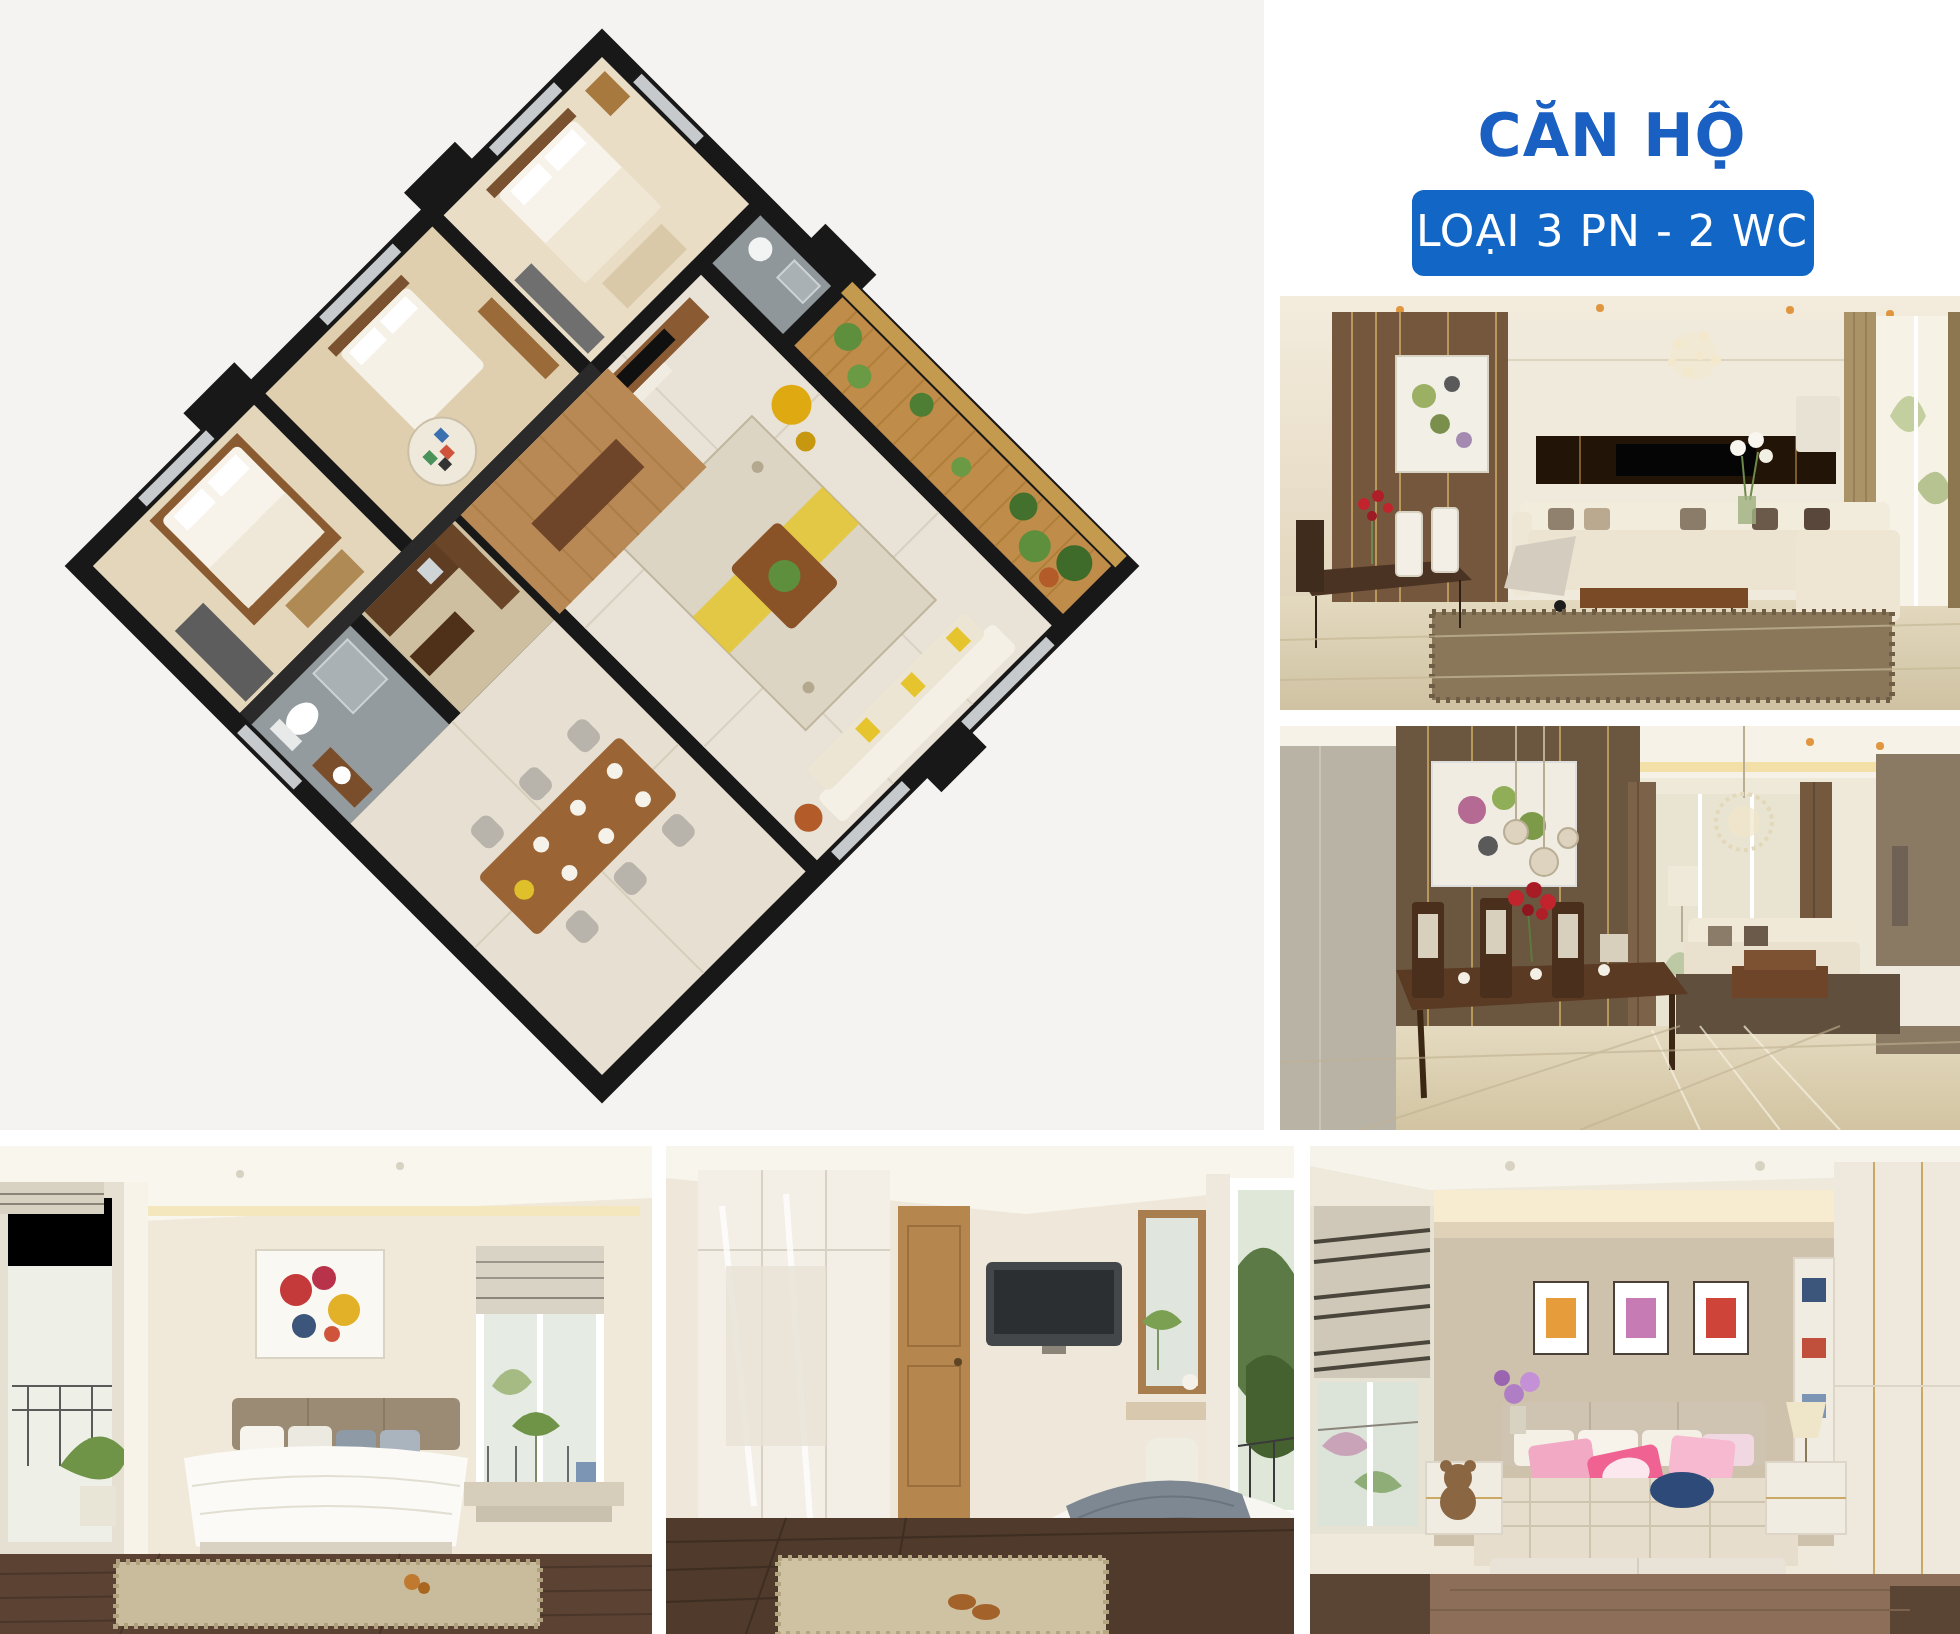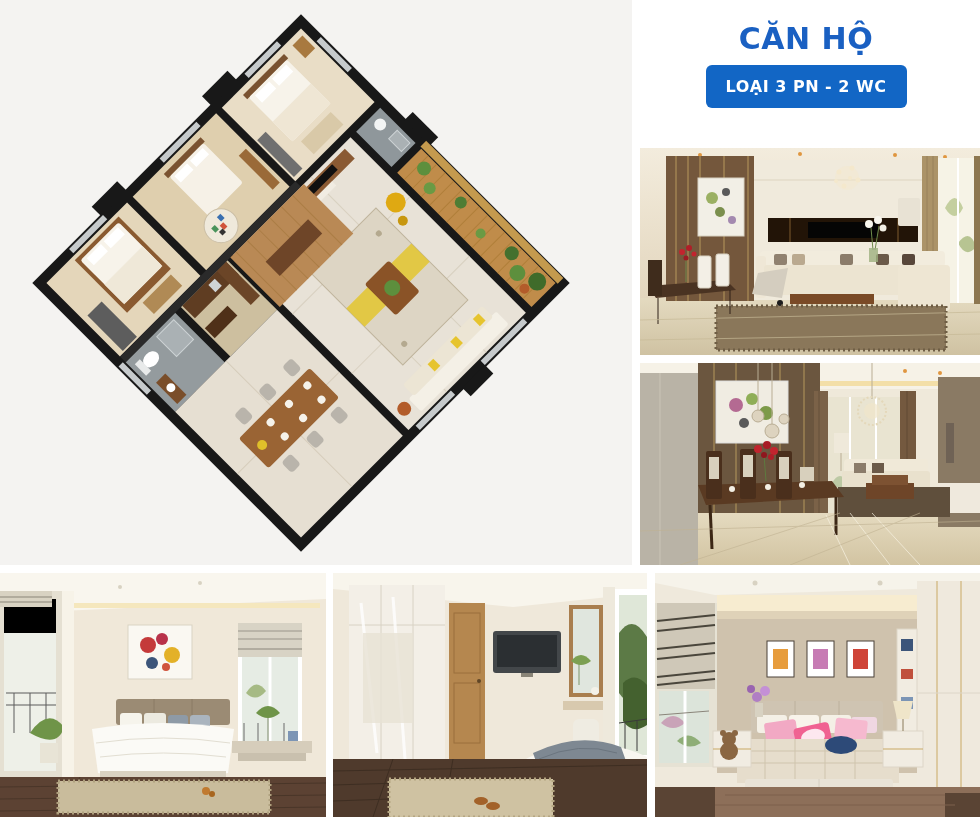--- a/index.html
+++ b/index.html
@@ -19,27 +19,27 @@
     background:var(--plan-bg);
   }
   .plan-panel svg{display:block;width:100%;height:100%;}
   .header-area{
     position:absolute;left:632px;top:0;width:348px;height:148px;
     display:flex;flex-direction:column;align-items:center;
     padding-top:24px;background:var(--page-bg);
   }
   .page-title{
     color:var(--title);font-size:30px;font-weight:bold;
-    letter-spacing:0.5px;line-height:1;margin-bottom:11px;
+    letter-spacing:0.5px;line-height:1;margin-bottom:11px;margin-top:30px;
   }
   .type-badge{
     width:201px;height:43px;border-radius:6px;
     background:var(--accent);color:var(--badge-text);
     display:flex;align-items:center;justify-content:center;
-    font-size:16px;font-weight:bold;letter-spacing:0.5px;
+    font-size:22px;font-weight:normal;letter-spacing:0.5px;
     border:none;cursor:pointer;
     font-family:"DejaVu Sans","Liberation Sans",sans-serif;
   }
   .photo{position:absolute;overflow:hidden;background:#ddd;}
   .photo svg{display:block;width:100%;height:100%;}
   .photo-living-1{left:640px;top:148px;width:340px;height:207px;}
   .photo-living-2{left:640px;top:363px;width:340px;height:202px;}
   .photo-bed-1{left:0;top:573px;width:326px;height:244px;}
   .photo-bed-2{left:333px;top:573px;width:314px;height:244px;}
   .photo-bed-3{left:655px;top:573px;width:325px;height:244px;}

